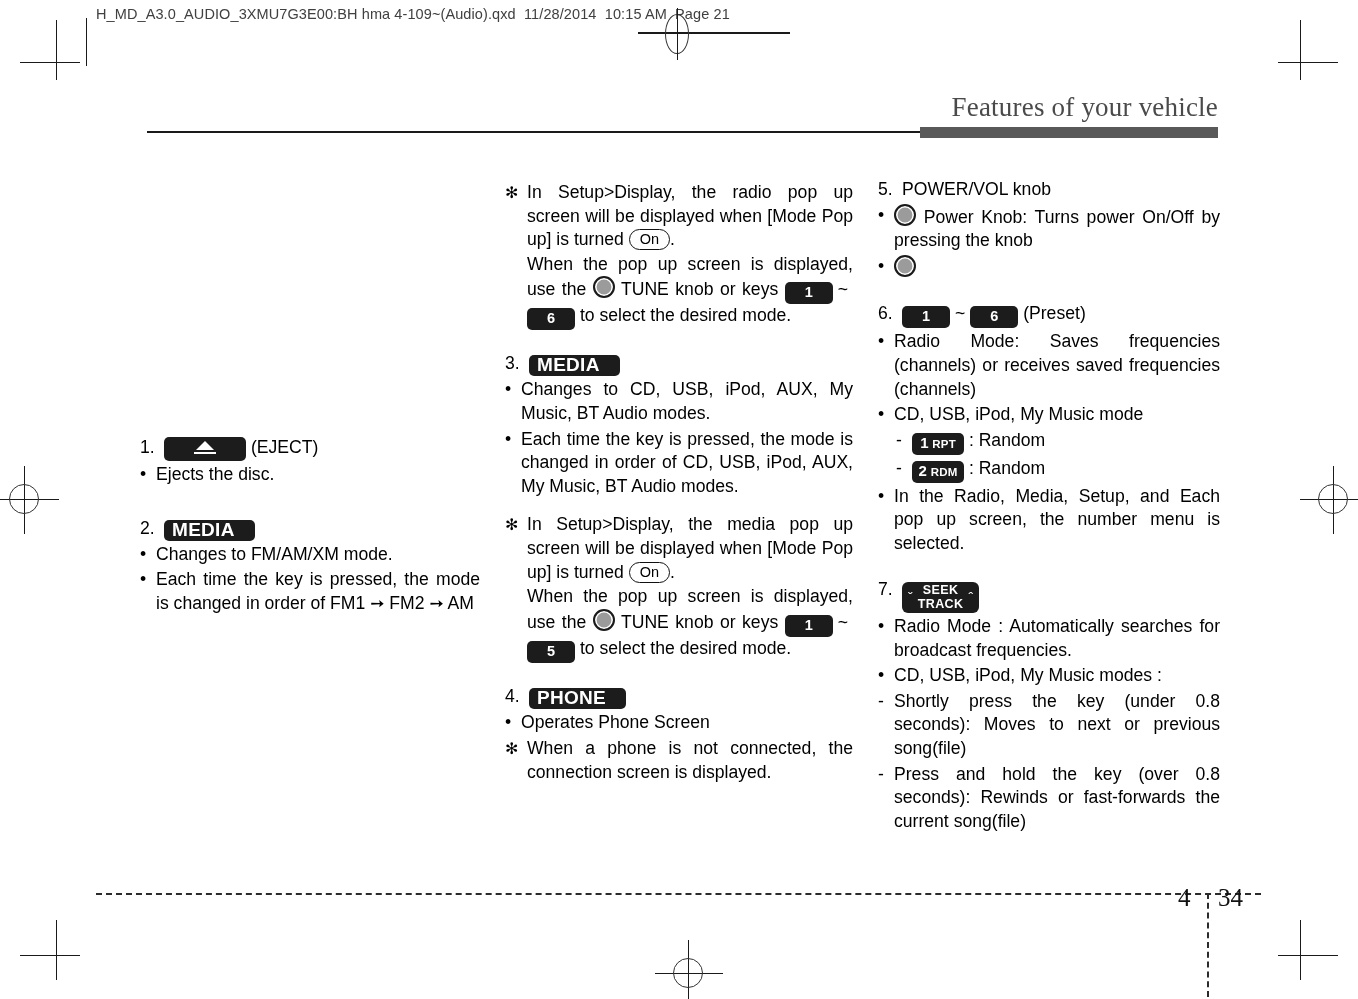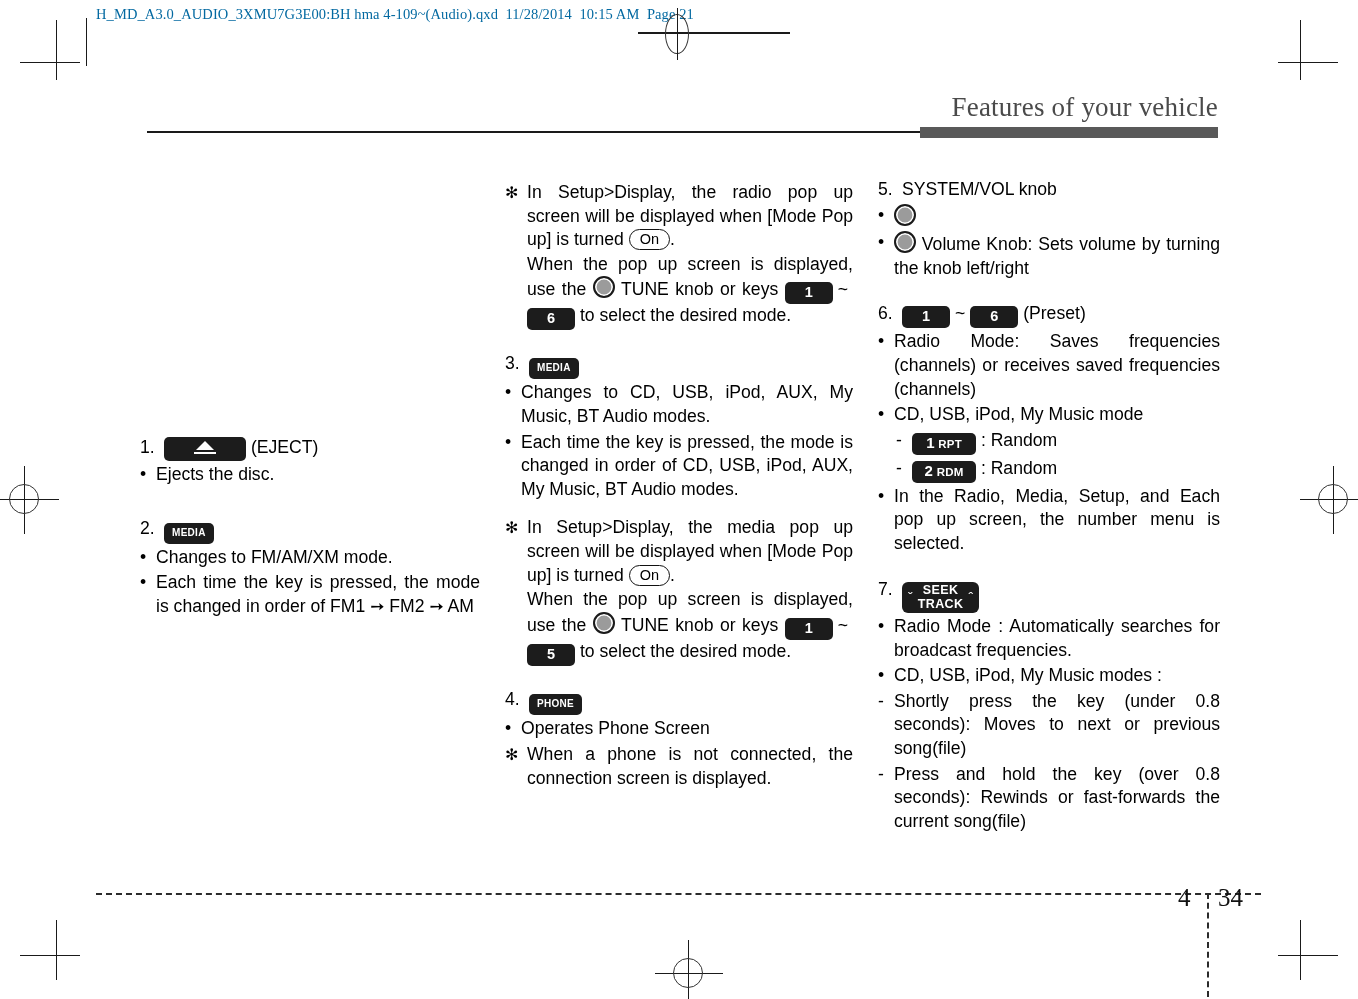--- a/index.html
+++ b/index.html
@@ -33,25 +33,25 @@
     position: absolute; left: 33px; top: 0; width: 1px; height: 68px; background: #1a1a1a;
   }
   .regmark .rh {
     position: absolute; top: 33px; left: 0; height: 1px; width: 68px; background: #1a1a1a;
   }
 
   
   .slug {
     position: absolute;
     left: 96px; top: 6px;
-    font-family: Liberation Serif, serif;
+    font-family: Liberation Sans, sans-serif;
     font-size: 14.5px;
     letter-spacing: 0.1px;
     white-space: pre;
-    color: #0369a1;
+    color: #404040;
   }
   .slug-rule {
     position: absolute;
     left: 638px; top: 32px; width: 152px; height: 1.5px; background:#1a1a1a;
   }
   .slug-circle {
     position: absolute; left: 665px; top: 14px;
     width: 24px; height: 40px; border:1px solid #333; border-radius: 50%;
     box-sizing: border-box; background: transparent;
   }
@@ -192,22 +192,22 @@
   .key {
     display: inline-block;
     background: #1c1c1c;
     color: #fff;
     border-radius: 5px;
     font-weight: bold;
     text-align: center;
     vertical-align: -2px;
   }
   .key-txt {
-    padding: 2px 8px 3px 8px;
-    font-size: 10px;
+    padding: 2px 20px 3px 8px;
+    font-size: 19px;
     letter-spacing: .3px;
     line-height: 16px;
   }
   .key-num {
     width: 48px;
     padding: 3px 0 4px 0;
     font-size: 14.5px;
     line-height: 15px;
   }
   .key-eject {
@@ -227,21 +227,21 @@
     border-right: 9px solid transparent;
     border-bottom: 9px solid #fff;
   }
   .eject-glyph .bar {
     position: absolute; left: 2px; top: 12px;
     width: 22px; height: 2px; background: #fff;
   }
 
   .key-fn {
     padding: 2px 0 3px 0;
-    width: 64px;
+    width: 52px;
     font-size: 13.5px;
     line-height: 15px;
   }
   .key-fn .big { font-size: 15px; font-weight: bold; }
   .key-fn .sm  { font-size: 11.5px; font-weight: bold; letter-spacing: .2px; }
 
   .key-seek {
     display: inline-block;
     background: #1c1c1c;
     color: #fff;
@@ -416,29 +416,29 @@
   <div class="note">
     <span class="ast">✻</span>
     <span class="ntxt">When a phone is not connected, the connection screen is displayed.</span>
   </div>
 </div>
 
 <div class="col col-3">
 
   <div class="num-item">
     <span class="n">5.</span>
-    <span class="rest">SYSTEM/VOL knob</span>
+    <span class="rest">POWER/VOL knob</span>
+  </div>
+  <div class="bullet">
+    <span class="b">•</span>
+    <span class="btxt"><span class="knob"></span> <span>Power Knob: Turns power On/Off by pressing the knob</span></span>
   </div>
   <div class="bullet">
     <span class="b">•</span>
     <span class="btxt"><span class="knob"></span> </span>
-  </div>
-  <div class="bullet">
-    <span class="b">•</span>
-    <span class="btxt"><span class="knob"></span> <span>Volume Knob: Sets volume by turning the knob left/right</span></span>
   </div>
 
   <div class="gap-m"></div>
 
   <div class="num-item">
     <span class="n">6.</span>
     <span class="rest nowrap"><span class="key key-num">1</span><span class="tilde">~</span><span class="key key-num">6</span> <span>(Preset)</span></span>
   </div>
   <div class="bullet">
     <span class="b">•</span>

